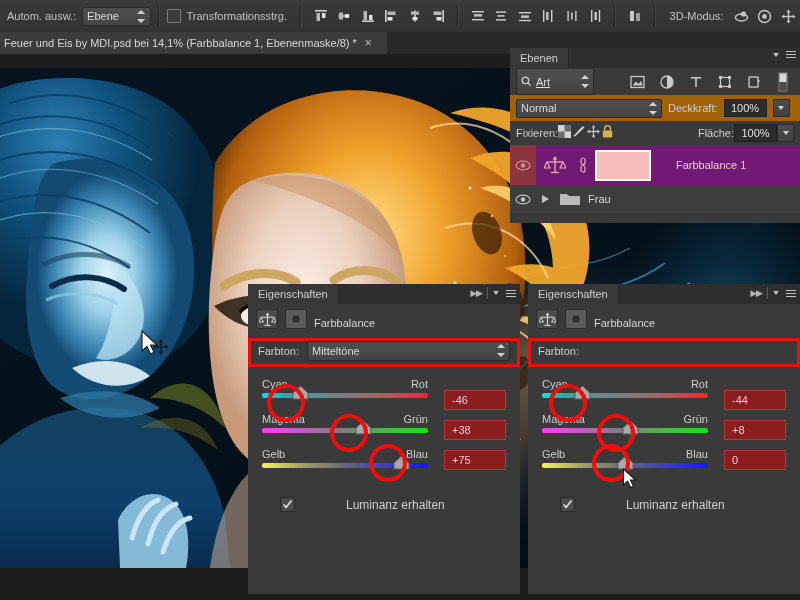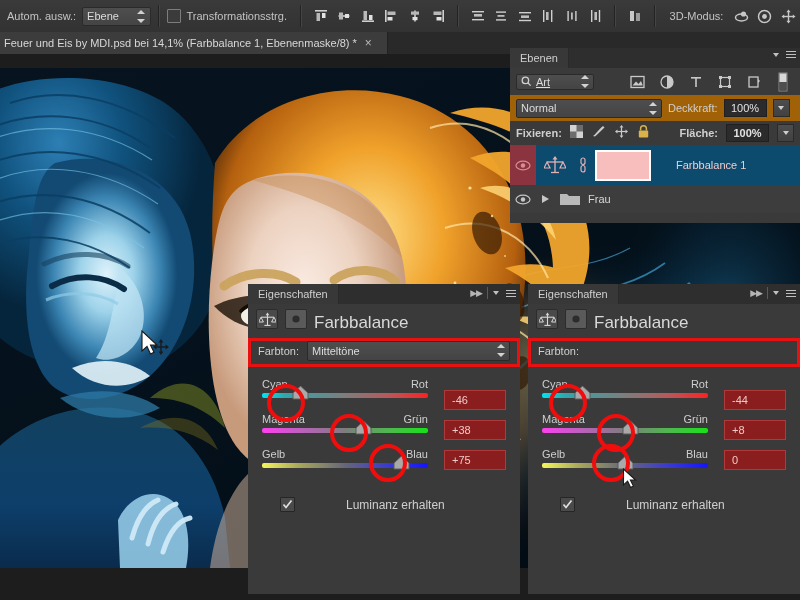--- a/index.html
+++ b/index.html
@@ -48,47 +48,47 @@
   .dbl-arrow{color:#b6b6b6;font-size:9px;letter-spacing:-1px;}
   .tbar{width:1px;height:12px;background:#5a5a5a;}
   .hamb{display:flex;flex-direction:column;gap:2px;}
   .hamb span{display:block;width:10px;height:1px;background:#c0c0c0;}
   .hamb-tri{width:0;height:0;border-left:3px solid transparent;border-right:3px solid transparent;
             border-top:4px solid #c0c0c0;margin-right:2px;}
 
   
   #layers{left:510px;top:48px;width:290px;height:175px;background:#3a3a3a;}
   .filterbar{height:27px;display:flex;align-items:center;padding:0 6px;gap:6px;background:#3a3a3a;}
-  .fcombo{width:78px;height:16px;text-decoration:underline;}
+  .fcombo{width:78px;height:27px;text-decoration:underline;}
   .fic{width:23px;height:20px;display:flex;align-items:center;justify-content:center;}
   .blendrow{height:26px;display:flex;align-items:center;padding:0 6px;gap:6px;background:#a16207;}
   .numfield{height:18px;background:#2b2b2b;border:1px solid #202020;color:#e2e2e2;font-size:11px;
             display:flex;align-items:center;justify-content:center;box-sizing:border-box;}
   .numdrop{width:17px;height:18px;background:linear-gradient(#4d4d4d,#414141);border:1px solid #2a2a2a;
            display:flex;align-items:center;justify-content:center;box-sizing:border-box;}
   .numdrop i{width:0;height:0;border-left:3px solid transparent;border-right:3px solid transparent;
              border-top:4px solid #cfcfcf;}
-  .lockrow{height:24px;display:flex;align-items:center;padding:0 6px;gap:8px;background:#3a3a3a;font-weight:bold;}
+  .lockrow{height:24px;display:flex;align-items:center;padding:0 6px;gap:0;background:#3a3a3a;}
   .layerlist{background:#3a3a3a;}
   .layer{height:40px;display:flex;align-items:center;position:relative;}
-  .layer.sel{background:#0c4a6e;}
+  .layer.sel{background:#701a75;}
   .layer .eyecell{width:26px;height:40px;display:flex;align-items:center;justify-content:center;}
   .layer.sel .eyecell{background:#8c3340;}
   .layer2{height:28px;display:flex;align-items:center;background:#3d3d3d;}
   .lname{font-size:11px;margin-left:10px;}
 
   
   .props{width:272px;height:310px;top:284px;background:#3a3a3a;}
   #propsL{left:248px;}
   #propsR{left:528px;}
   .prop-head{height:30px;display:flex;align-items:center;padding-left:8px;gap:7px;background:#3a3a3a;}
   .pico{width:22px;height:20px;background:#4a4a4a;border:1px solid #2c2c2c;border-radius:2px;
         display:flex;align-items:center;justify-content:center;box-sizing:border-box;}
   .pico.flat{background:#5a5a5a;}
-  .ptitle{color:#d9d9d9;font-size:17px;margin-top:8px;}
+  .ptitle{color:#d9d9d9;font-size:11px;margin-top:8px;}
   .farbrow{height:30px;display:flex;align-items:center;padding:0 10px;gap:8px;position:relative;}
   .redbox{position:absolute;border:3px solid #e81111;box-sizing:border-box;}
   .sliderblock{padding:10px 14px 0 14px;}
   .slabels{display:flex;justify-content:space-between;color:#cfcfcf;font-size:11px;margin-bottom:3px;text-align:right;}
   .track{height:5px;border-radius:2px;position:relative;margin-bottom:15px;}
   .thumb{position:absolute;top:-7px;width:17px;height:14px;margin-left:-8px;}
   .thumb svg{display:block;}
   .valbox{position:absolute;right:14px;width:62px;height:20px;background:#8a1d1d;border:1px solid #b03a3a;
           color:#f0c9c9;font-size:11px;display:flex;align-items:center;padding-left:7px;
           box-sizing:border-box;}

